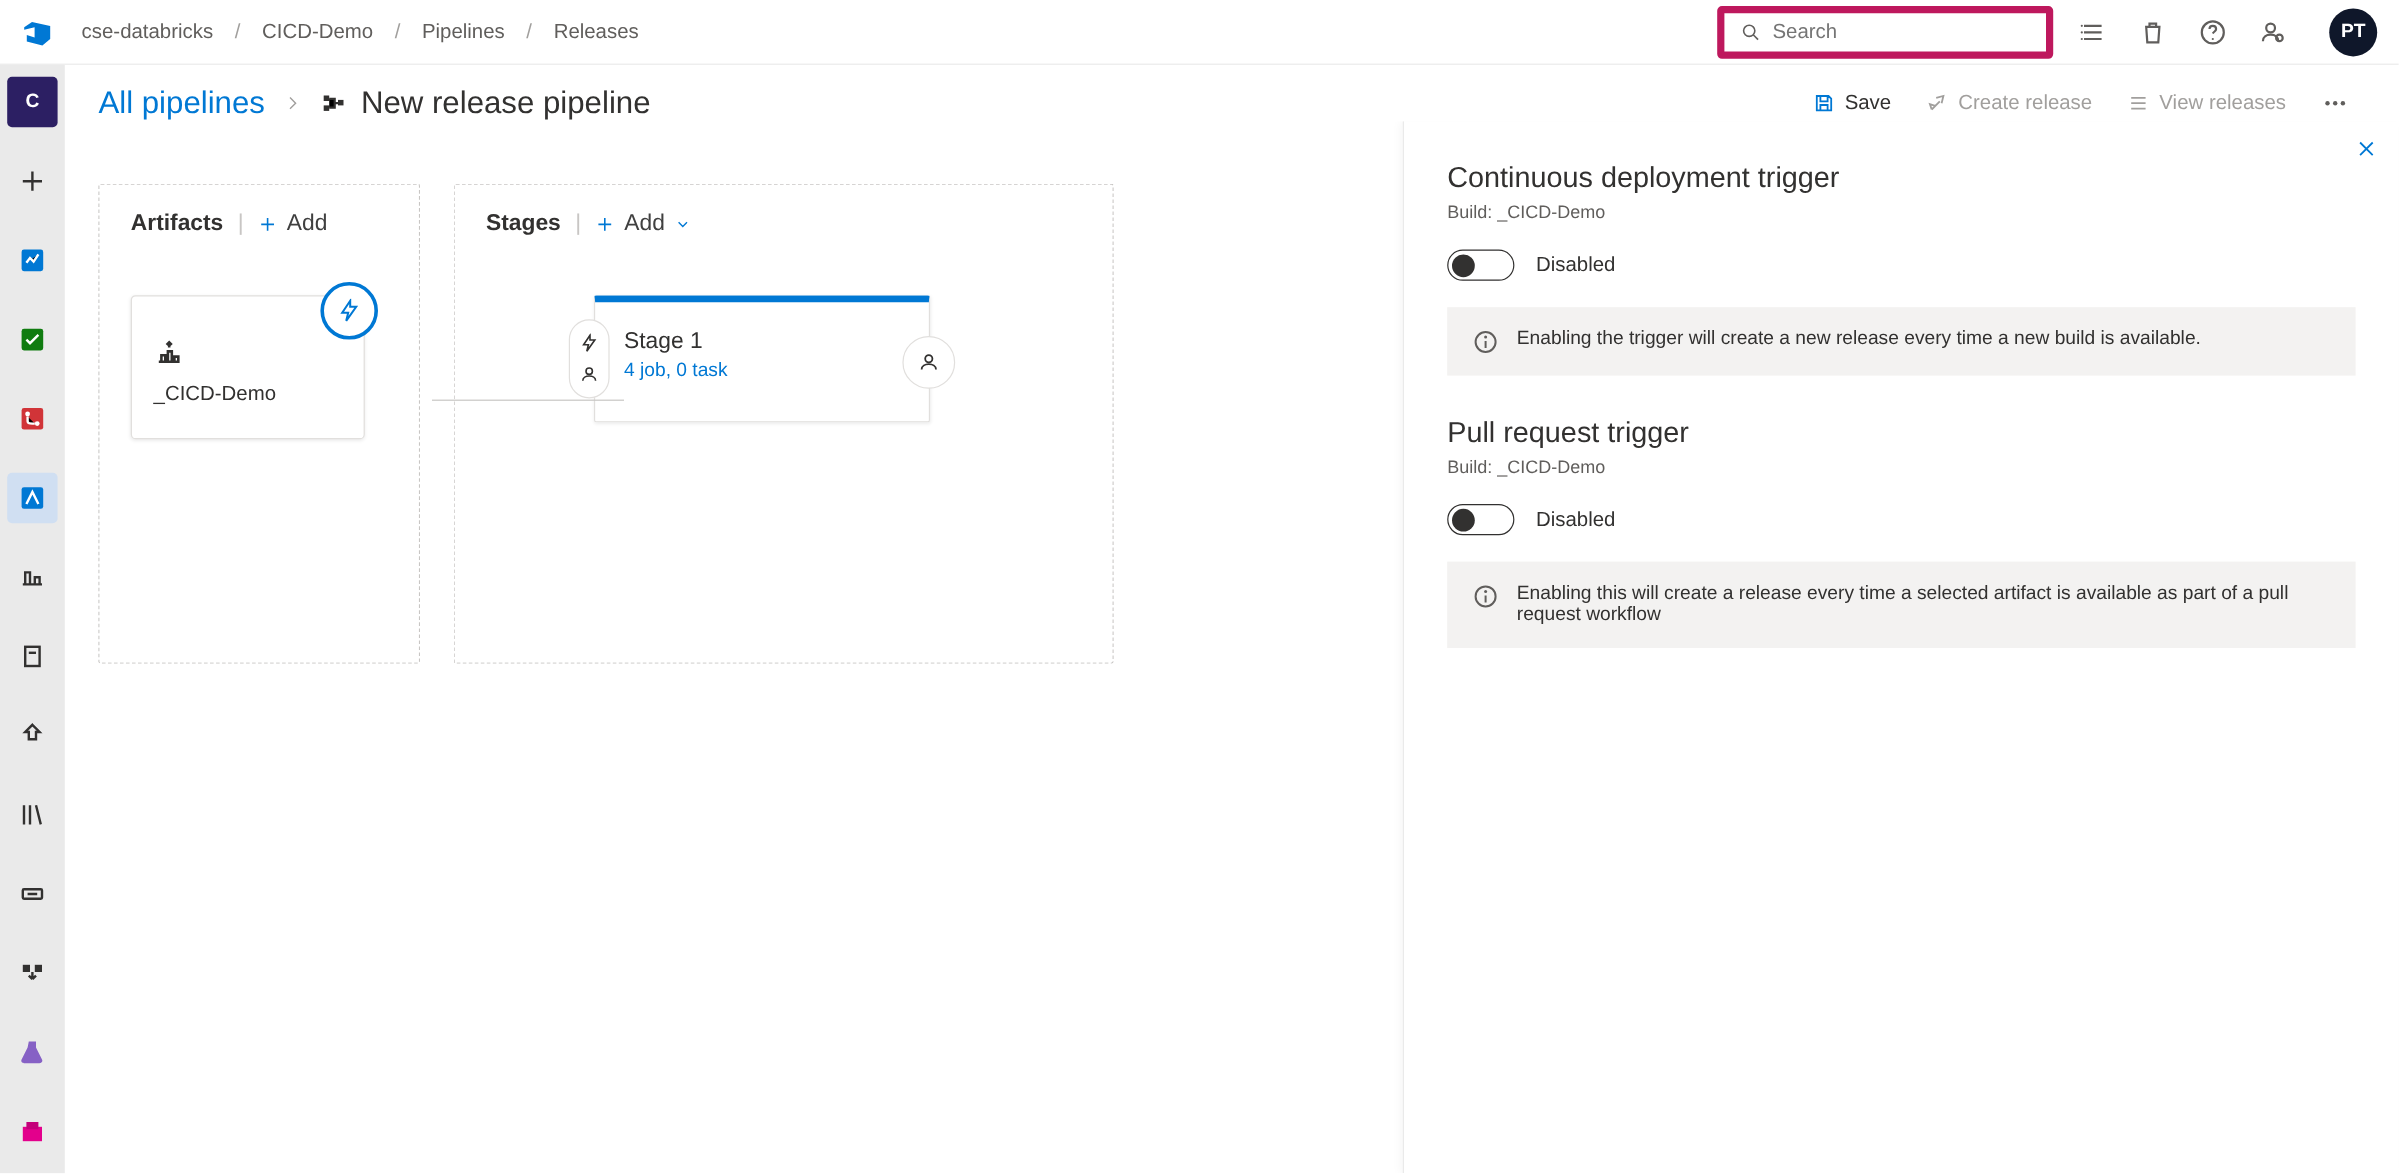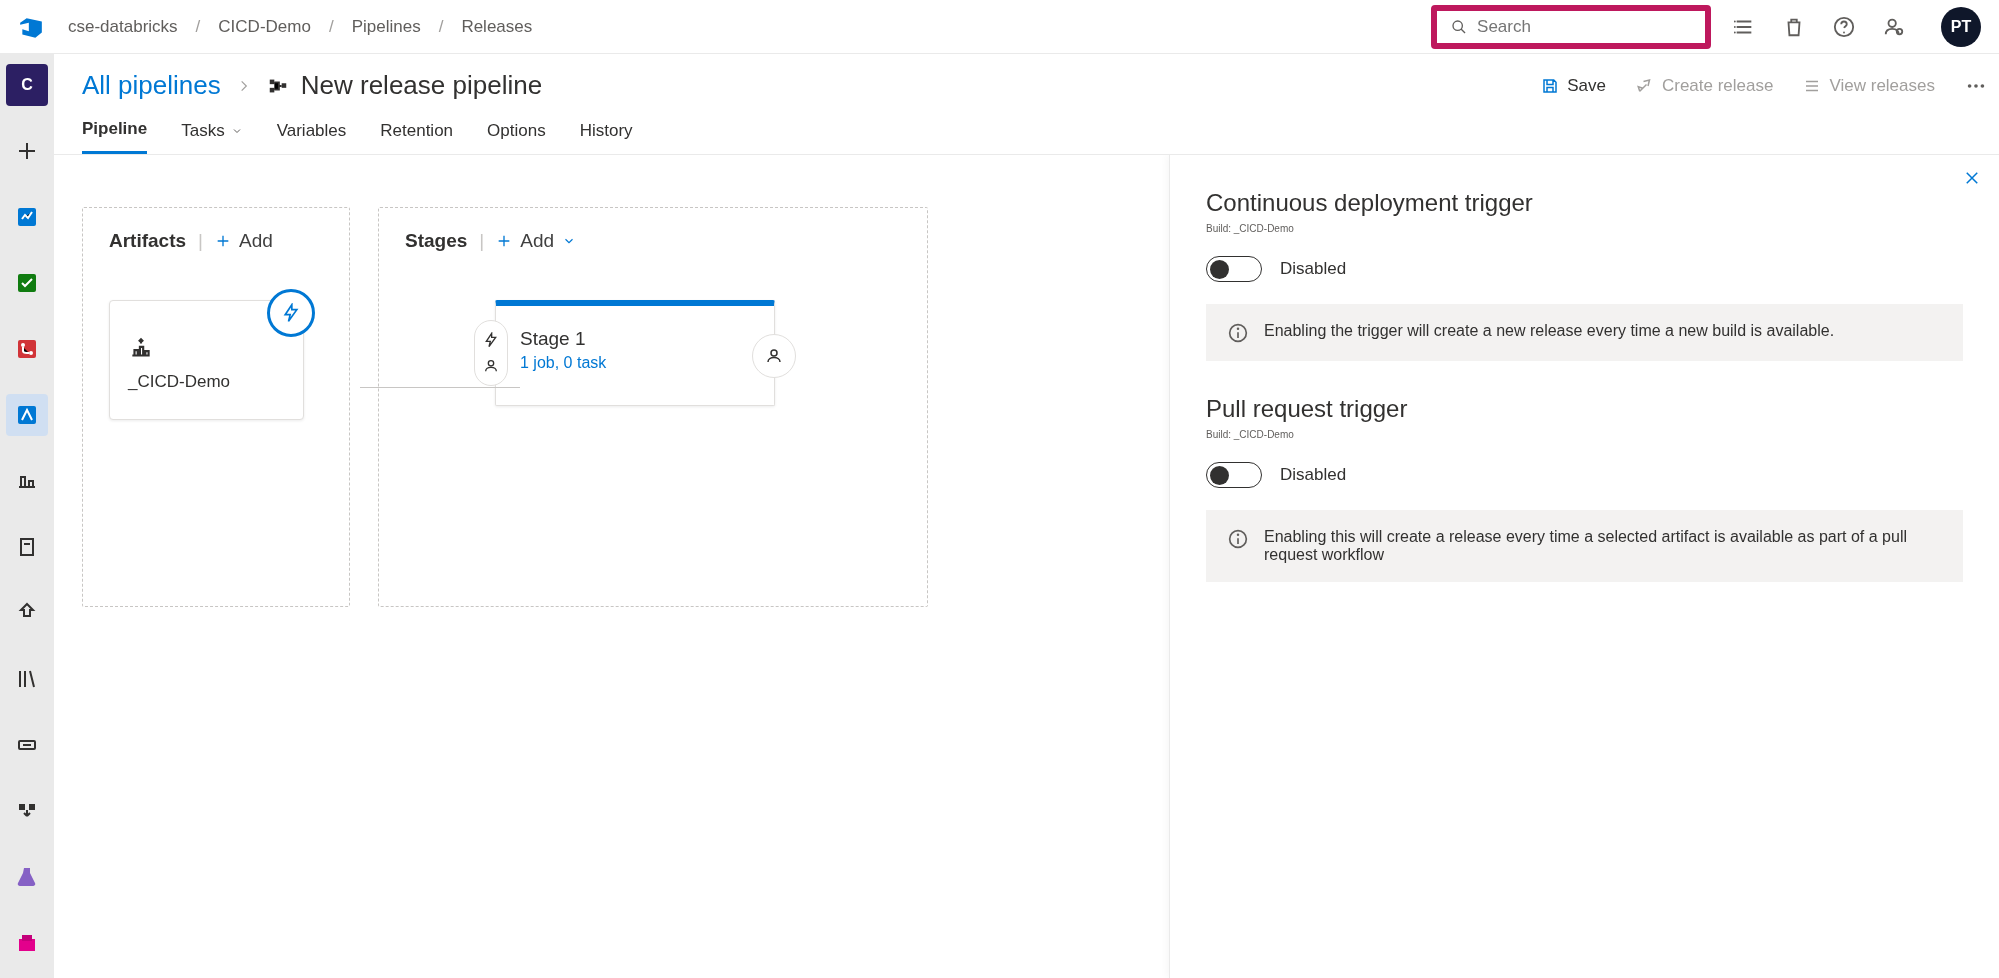--- a/index.html
+++ b/index.html
@@ -42,21 +42,21 @@
 }
 .leftnav .nav-item {
   width: 42px; height: 42px; display: flex; align-items: center; justify-content: center;
   border-radius: 4px; cursor: pointer;
 }
 .leftnav .nav-item.active-blue { background: #d0dff2; }
 .leftnav .nav-item.project { background: #2c1f63; color: #fff; font-weight: 600; font-size: 16px; border-radius: 4px; }
 .leftnav svg { width: 24px; height: 24px; }
 .main { flex: 1; display: flex; flex-direction: column; overflow: hidden; }
 .page-header {
-  display: flex; align-items: center; padding: 16px 12px 0 28px; gap: 16px;
+  display: flex; align-items: center; padding: 16px 42px 0 28px; gap: 16px;
 }
 .page-header .all-pipelines { color: #0078d4; font-size: 26px; }
 .page-header .chevron { color: #a19f9d; }
 .page-header .title { font-size: 26px; display: flex; align-items: center; gap: 12px; }
 .page-header .spacer { flex: 1; }
 .page-actions { display: flex; align-items: center; gap: 30px; font-size: 17px; }
 .action-btn { display: flex; align-items: center; gap: 8px; cursor: pointer; }
 .action-btn.disabled { color: #a19f9d; cursor: default; }
 .action-btn svg { width: 18px; height: 18px; }
 .tabs-row {
@@ -116,21 +116,21 @@
 }
 .side-panel {
   width: 830px; border-left: 1px solid #eaeaea; background: #fff; padding: 34px 36px;
   box-shadow: -2px 0 8px rgba(0,0,0,0.04); position: relative; overflow-y: auto;
 }
 .side-panel .close-x {
   position: absolute; top: 14px; right: 18px; color: #0078d4; cursor: pointer; font-size: 20px;
 }
 .panel-section { margin-bottom: 34px; }
 .panel-section h2 { font-size: 24px; font-weight: 400; margin-bottom: 6px; }
-.panel-section .build-sub { font-size: 10px; color: #605e5c; margin-bottom: 22px; }
+.panel-section .build-sub { font-size: 15px; color: #605e5c; margin-bottom: 22px; }
 .toggle-row { display: flex; align-items: center; gap: 18px; margin-bottom: 22px; }
 .toggle {
   width: 56px; height: 26px; border: 1px solid #323130; border-radius: 13px; background: #fff;
   position: relative; cursor: pointer;
 }
 .toggle .knob {
   position: absolute; left: 3px; top: 2.5px; width: 19px; height: 19px; border-radius: 50%; background: #323130;
 }
 .toggle-label { font-size: 17px; }
 .info-box {
@@ -307,33 +307,20 @@
             <span>View releases</span>
           </div>
           <svg width="22" height="22" viewBox="0 0 24 24">
               <circle cx="5" cy="12" r="2" fill="#605e5c"></circle>
               <circle cx="12" cy="12" r="2" fill="#605e5c"></circle>
               <circle cx="19" cy="12" r="2" fill="#605e5c"></circle>
             </svg>
         </div>
       </div>
 
-      <div class="tabs-row">
-        <div class="tab active">Pipeline</div>
-        <div class="tab">
-          <span>Tasks</span>
-          <svg width="12" height="12" viewBox="0 0 24 24">
-              <path fill="none" stroke="#605e5c" stroke-width="2" d="M6 9l6 6 6-6"></path>
-            </svg>
-        </div>
-        <div class="tab">Variables</div>
-        <div class="tab">Retention</div>
-        <div class="tab">Options</div>
-        <div class="tab">History</div>
-      </div>
 
       <div class="canvas-wrap">
         <div class="canvas">
           <div class="boxes">
 
             <div class="panel-box artifacts-box">
               <div class="box-header">
                 <span class="label">Artifacts</span>
                 <span class="pipe">|</span>
                 <span class="add-link">
@@ -374,21 +361,21 @@
                 <div class="stage-left-badge">
                   <svg width="16" height="16" viewBox="0 0 24 24">
                       <path fill="none" stroke="#323130" stroke-width="2" d="M13 2L5 14h6l-2 8 10-14h-6z"></path>
                     </svg>
                   <svg width="16" height="16" viewBox="0 0 24 24">
                       <circle cx="12" cy="8" r="4" fill="none" stroke="#323130" stroke-width="2"></circle>
                       <path fill="none" stroke="#323130" stroke-width="2" d="M4 20c0-4 4-6 8-6s8 2 8 6"></path>
                     </svg>
                 </div>
                 <div class="stage-name">Stage 1</div>
-                <div class="stage-sub">1 job, 0 task</div>
+                <div class="stage-sub">4 job, 0 task</div>
                 <div class="stage-right-badge">
                   <svg width="18" height="18" viewBox="0 0 24 24">
                       <circle cx="12" cy="8" r="4" fill="none" stroke="#323130" stroke-width="2"></circle>
                       <path fill="none" stroke="#323130" stroke-width="2" d="M4 20c0-4 4-6 8-6s8 2 8 6"></path>
                     </svg>
                 </div>
               </div>
             </div>
           </div>
           <div class="connector"></div>

